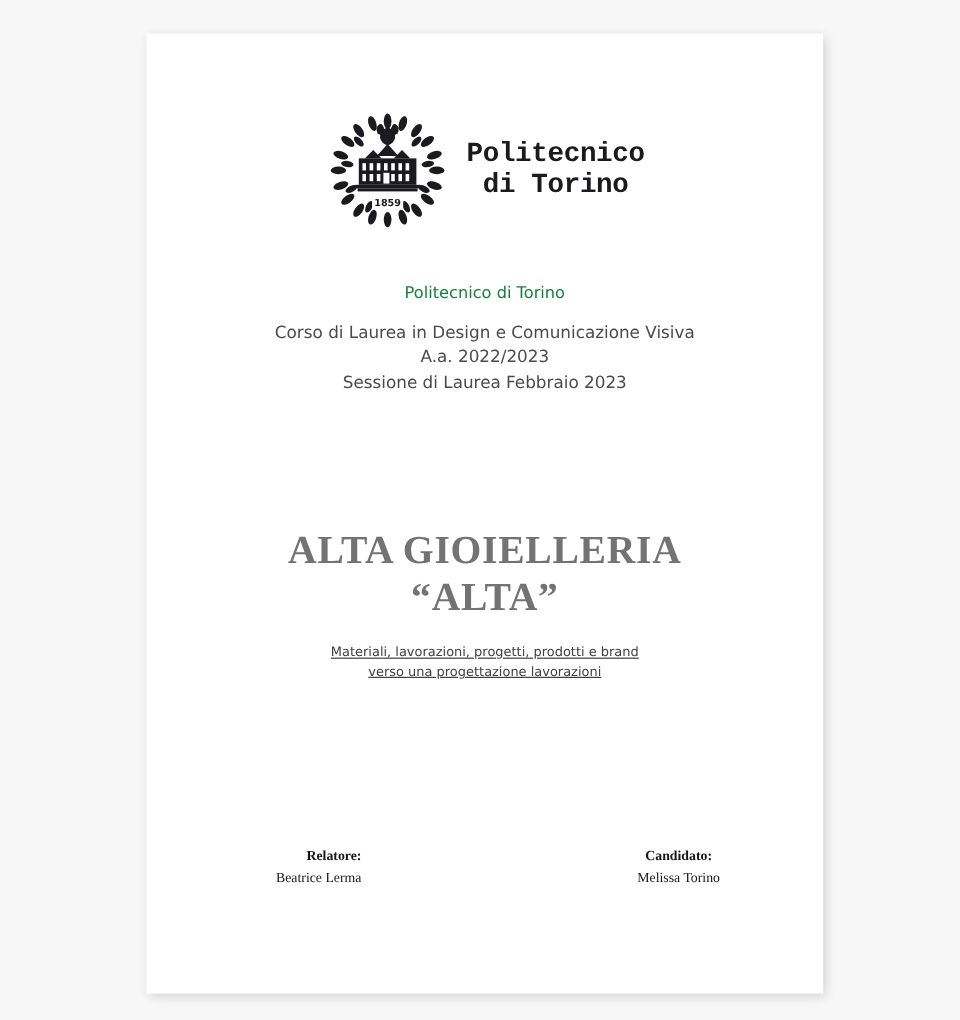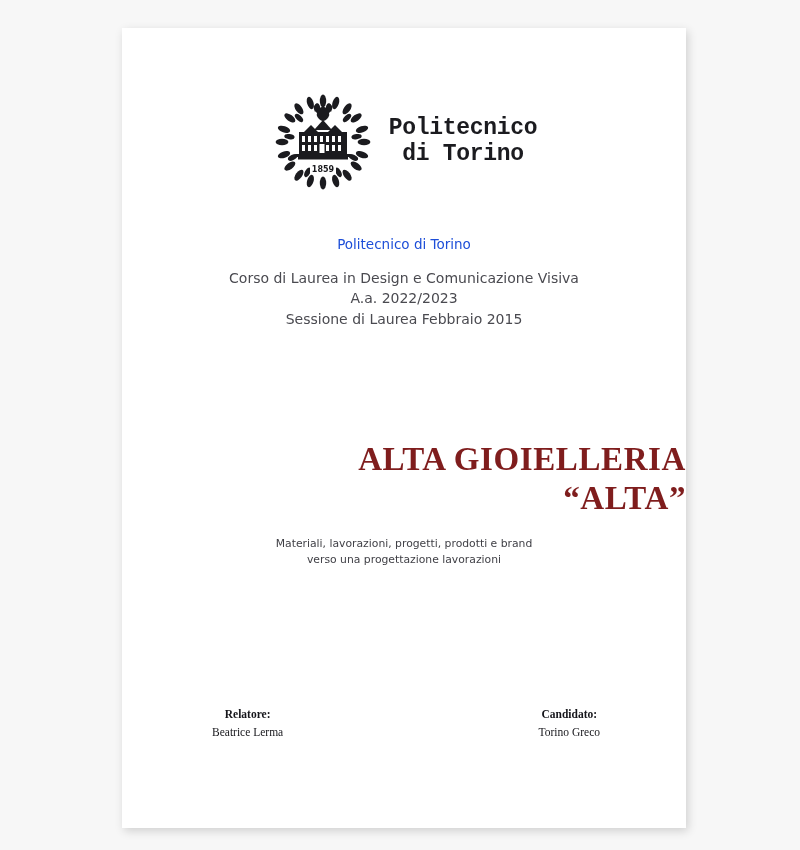--- a/index.html
+++ b/index.html
@@ -53,78 +53,78 @@
   }
   .logo-text .l2 { display: block; text-align: center; }
 
   
   .uni-name {
     position: absolute;
     left: 0; right: 0;
     top: 208px;
     text-align: center;
     font-size: 13.5px;
-    color: #1d4ed8;
+    color: #15803d;
     font-family: "DejaVu Sans", sans-serif;
   }
   .course-block {
     position: absolute;
     left: 0; right: 0;
     top: 240px;
     text-align: center;
     font-size: 14px;
     color: #4a4a50;
     line-height: 1.45;
     font-family: "DejaVu Sans", sans-serif;
   }
   .course-block div { display: block; }
 
   
   .title-block {
     position: absolute;
     left: 0; right: 0;
     top: 412px;
-    text-align: right;
+    text-align: center;
     font-family: "Liberation Serif", serif;
     font-weight: bold;
-    color: #7f1d1d;
+    color: #737373;
     font-size: 33px;
     letter-spacing: 0.6px;
     line-height: 1.18;
   }
   .title-block .t2 { display: block; }
 
   .subtitle-block {
     position: absolute;
     left: 0; right: 0;
     top: 508px;
     text-align: center;
     font-size: 10.8px;
     color: #3f3f45;
     line-height: 1.5;
     font-family: "DejaVu Sans", sans-serif;
   }
-  .subtitle-block div { display: block; }
+  .subtitle-block div { display: block; text-decoration: underline; }
 
   
   .credits {
     position: absolute;
     top: 680px;
     left: 62px;
     right: 62px;
     display: flex;
     justify-content: space-between;
     font-family: "Liberation Serif", serif;
     font-size: 11.5px;
     color: #15151a;
   }
   .credit-col { text-align: center; }
   .credit-col .role { font-weight: bold; margin-bottom: 6px; }
   .credit-col .person { font-weight: normal; }
-  .credits .left { margin-left: 28px; }
+  .credits .left { margin-left: 46px; text-align: right; }
   .credits .right { margin-right: 24px; }
 </style>
 </head>
 <body>
 
 <div id="page">
 
   <div class="logo-block">
     <div class="crest">
       <svg width="104" height="104" viewBox="0 0 104 104" aria-hidden="true">
@@ -215,37 +215,37 @@
       <span class="l1">Politecnico</span>
       <span class="l2">di Torino</span>
     </div>
   </div>
 
   <div class="uni-name">Politecnico di Torino</div>
 
   <div class="course-block">
     <div>Corso di Laurea in Design e Comunicazione Visiva</div>
     <div>A.a. 2022/2023</div>
-    <div>Sessione di Laurea Febbraio 2015</div>
+    <div>Sessione di Laurea Febbraio 2023</div>
   </div>
 
   <div class="title-block">
     <span class="t1">ALTA GIOIELLERIA</span>
     <span class="t2">“ALTA”</span>
   </div>
 
   <div class="subtitle-block">
     <div>Materiali, lavorazioni, progetti, prodotti e brand</div>
     <div>verso una progettazione lavorazioni</div>
   </div>
 
   <div class="credits">
     <div class="credit-col left">
       <div class="role">Relatore:</div>
       <div class="person">Beatrice Lerma</div>
     </div>
     <div class="credit-col right">
       <div class="role">Candidato:</div>
-      <div class="person">Torino Greco</div>
+      <div class="person">Melissa Torino</div>
     </div>
   </div>
 
 </div>
 
 </body></html>

